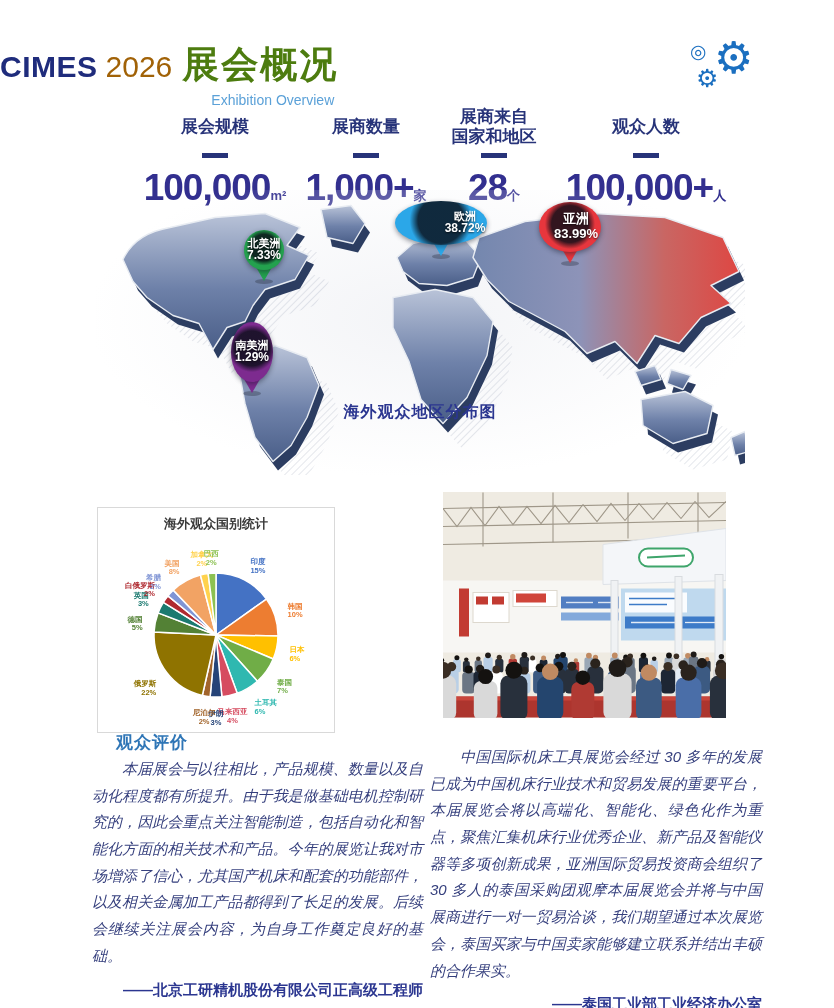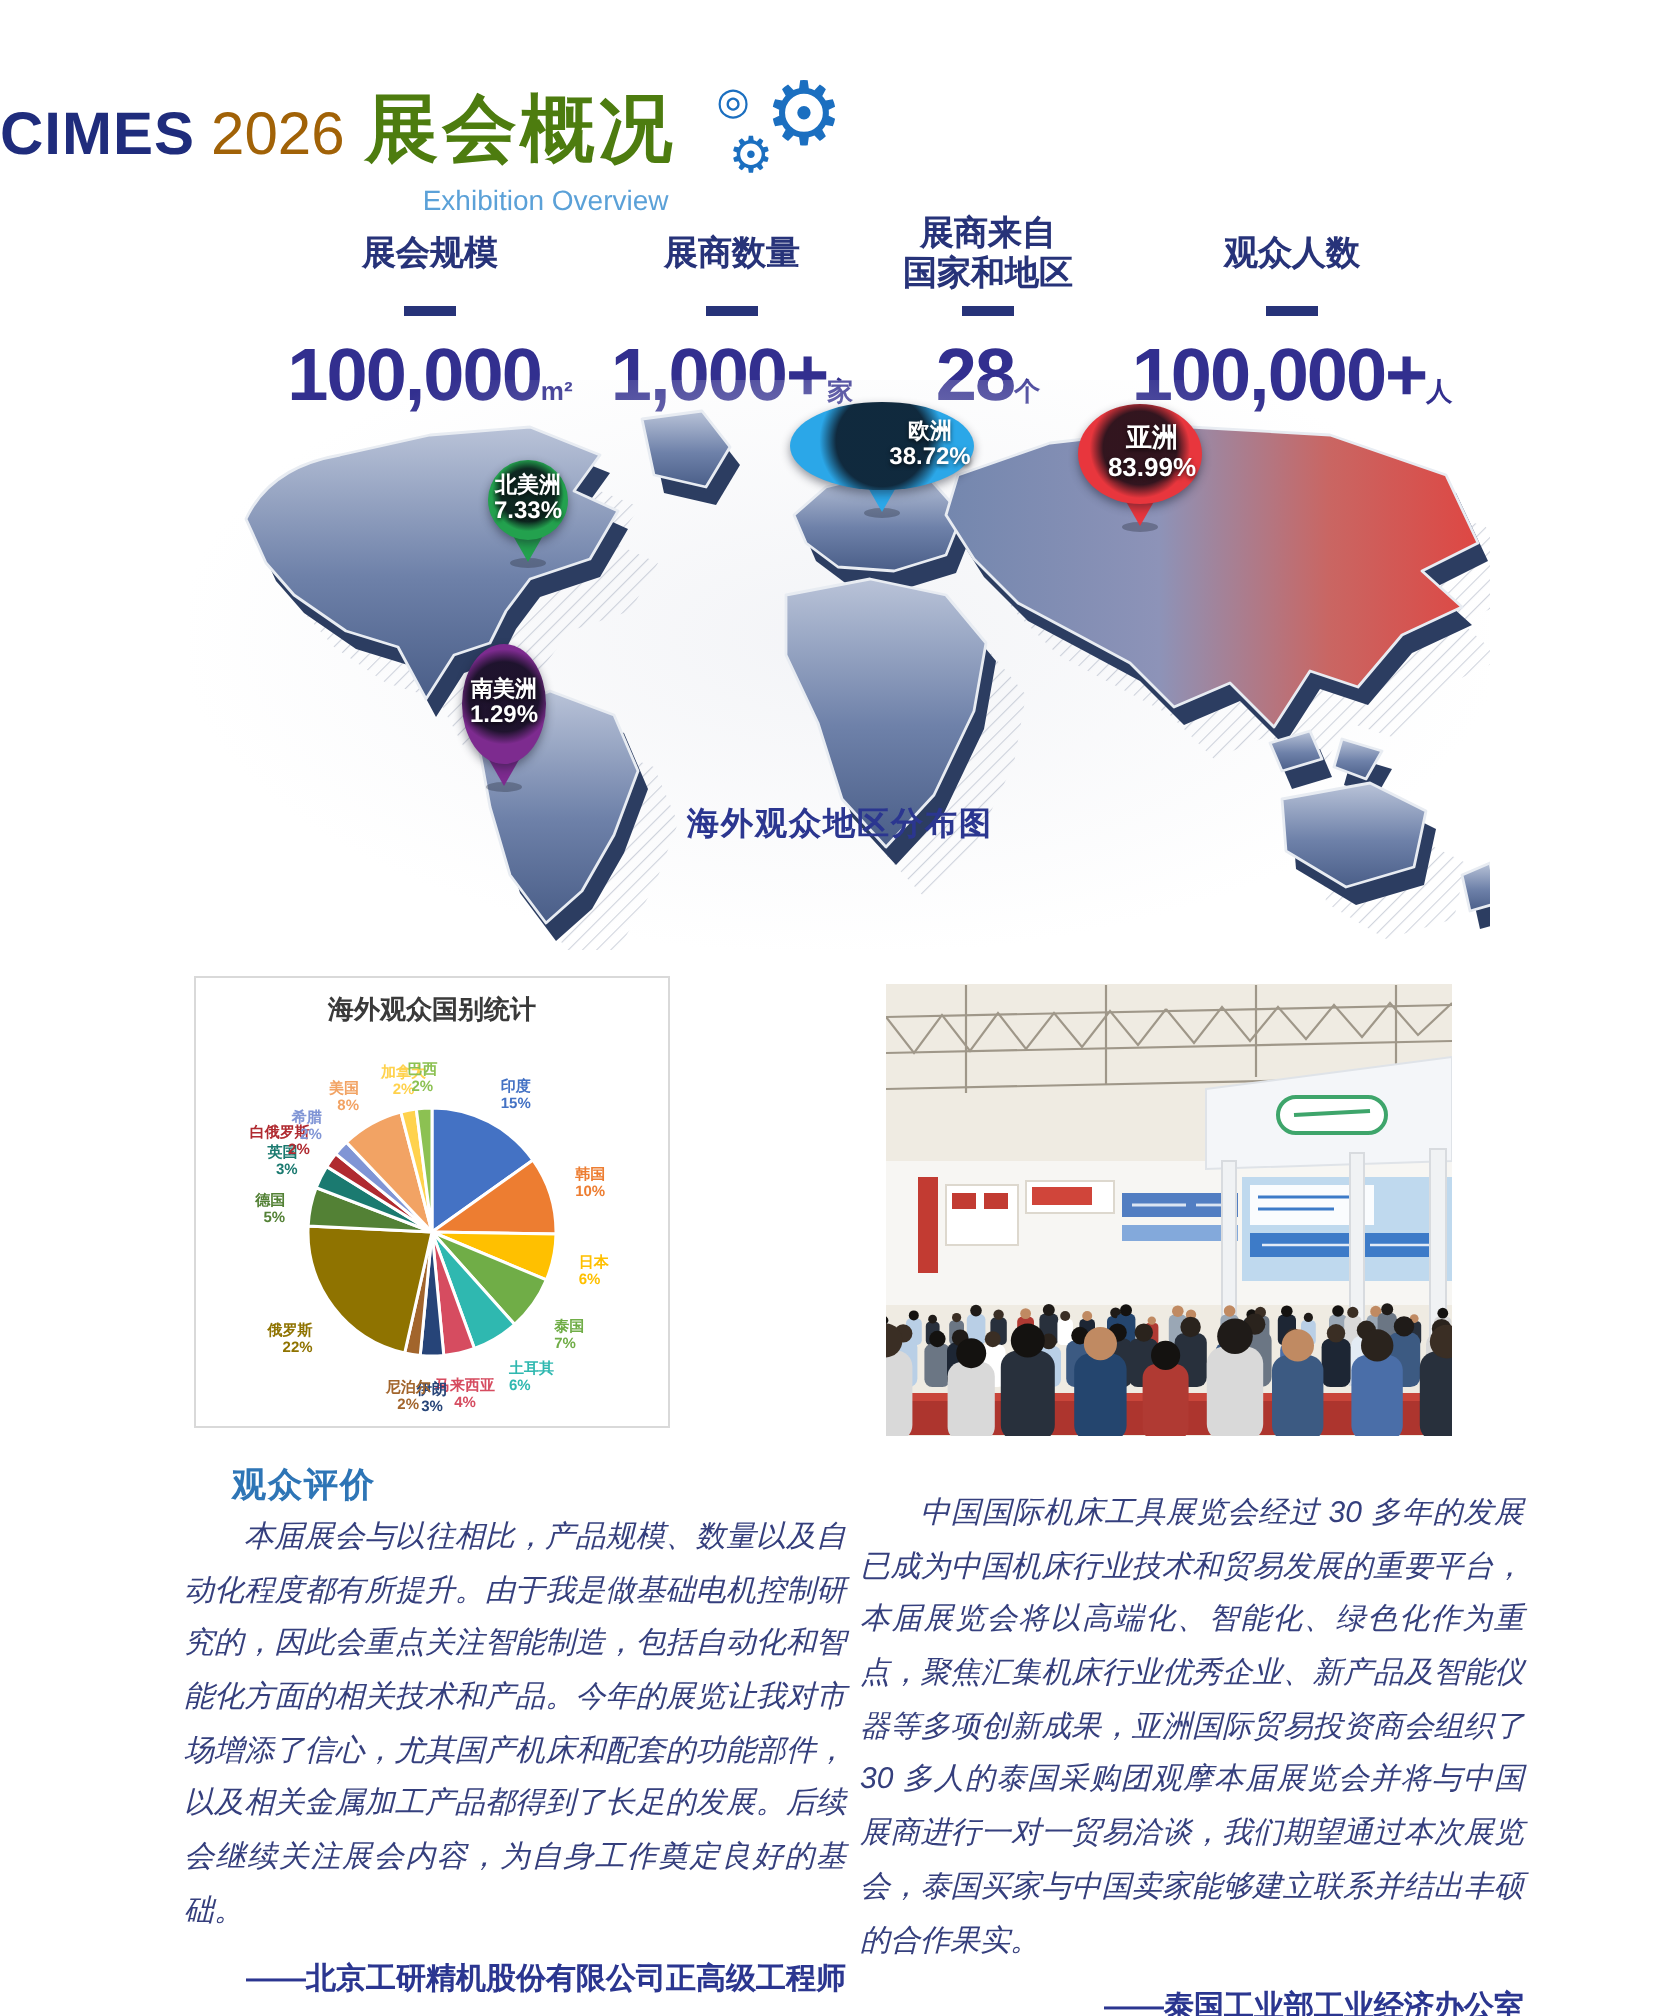--- a/index.html
+++ b/index.html
@@ -1,20 +1,20 @@
 <!DOCTYPE html>
 <html><head>
 <meta charset="utf-8">
 <style>
   html,body{margin:0;padding:0;background:#fff;}
   .page{position:relative;width:834px;height:1008px;background:#ffffff;overflow:hidden;
         font-family:"Liberation Sans","DejaVu Sans",sans-serif;}
 
   
-  .header{position:absolute;top:40px;left:0;right:80px;display:flex;justify-content:flex-start;align-items:flex-start;gap:18px;}
+  .header{position:absolute;top:40px;left:0;right:80px;display:flex;justify-content:space-between;align-items:flex-start;gap:28px;}
   .header-text{display:flex;flex-direction:column;align-items:flex-end;}
   .header-row{display:flex;align-items:baseline;}
   .brand{font-size:30px;font-weight:800;color:#1F2C7C;letter-spacing:.5px;}
   .year{font-size:30px;font-weight:400;color:#a16207;margin-left:8px;}
   .title-cn{font-size:37px;font-weight:800;color:#4d7c0f;margin-left:10px;letter-spacing:2px;}
   .subtitle{font-size:14px;color:#5BA1D8;margin-top:2px;padding-right:4px;}
   .gears{position:relative;width:66px;height:62px;color:#1B6FC0;}
   .gears span{position:absolute;line-height:1;}
   .gear-ring{font-size:19px;left:2px;top:2px;}
   .gear-small{font-size:25px;left:8px;top:26px;}
@@ -38,21 +38,21 @@
             color:#fff;text-shadow:0 1px 2px rgba(0,0,0,.65);z-index:2;box-shadow:0 2px 5px rgba(20,25,40,.45);}
   .pin-tail{width:0;height:0;border-left:8px solid transparent;border-right:8px solid transparent;
             border-top:14px solid #888;margin-top:-3px;z-index:1;}
   .pin-ground{width:18px;height:5px;border-radius:50%;background:rgba(40,45,60,.35);margin-top:-2px;}
   .pin-region{font-size:11px;font-weight:700;line-height:1.15;}
   .pin-pct{font-size:12px;font-weight:800;line-height:1.15;}
   .pin-lg .pin-region{font-size:13px;}
   .pin-lg .pin-pct{font-size:13px;}
 
   
-  .pie-panel{position:absolute;left:97px;top:488px;width:238px;height:226px;background:#fff;
+  .pie-panel{position:absolute;left:97px;top:507px;width:238px;height:226px;background:#fff;
              border:1px solid #D9D9D9;box-sizing:border-box;}
   .pie-title{margin-top:7px;text-align:center;font-family:"Liberation Serif","DejaVu Serif",serif;
              font-size:13px;font-weight:700;color:#3A3A3A;}
 
   
   .photo{position:absolute;left:443px;top:492px;width:283px;height:226px;overflow:hidden;background:#EFEBE2;}
 
   
   .review-heading{position:absolute;left:92px;top:731px;font-size:17px;font-weight:700;color:#2E75B6;letter-spacing:1px;margin-left:24px;}
   .review-left{position:absolute;left:92px;top:756px;width:331px;}

